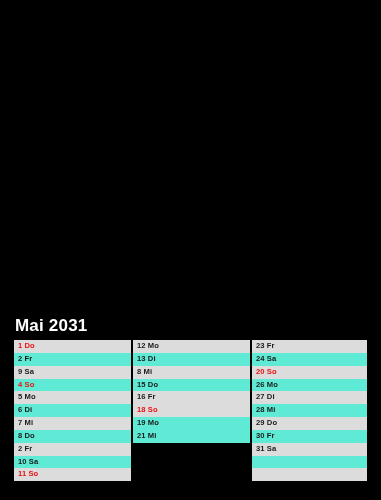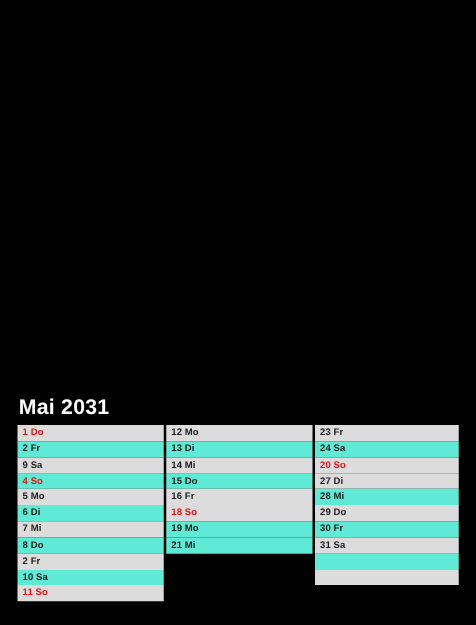--- a/index.html
+++ b/index.html
@@ -85,31 +85,32 @@
         <div class="day-cell shade-dark">6 Di</div>
         <div class="day-cell shade-light">7 Mi</div>
         <div class="day-cell shade-dark">8 Do</div>
         <div class="day-cell shade-light">2 Fr</div>
         <div class="day-cell shade-dark">10 Sa</div>
         <div class="day-cell shade-light holiday">11 So</div>
       </div>
       <div class="day-column">
         <div class="day-cell shade-light">12 Mo</div>
         <div class="day-cell shade-dark">13 Di</div>
-        <div class="day-cell shade-light">14 Mi</div>
+        <div class="day-cell shade-light">8 Mi</div>
         <div class="day-cell shade-dark">15 Do</div>
         <div class="day-cell shade-light">16 Fr</div>
         <div class="day-cell shade-light holiday">18 So</div>
         <div class="day-cell shade-dark">19 Mo</div>
         <div class="day-cell shade-dark">21 Mi</div>
       </div>
       <div class="day-column">
         <div class="day-cell shade-light">23 Fr</div>
         <div class="day-cell shade-dark">24 Sa</div>
         <div class="day-cell shade-light holiday">20 So</div>
+        <div class="day-cell shade-dark">26 Mo</div>
         <div class="day-cell shade-light">27 Di</div>
         <div class="day-cell shade-dark">28 Mi</div>
         <div class="day-cell shade-light">29 Do</div>
         <div class="day-cell shade-dark">30 Fr</div>
         <div class="day-cell shade-light">31 Sa</div>
         <div class="day-cell shade-dark empty"></div>
         <div class="day-cell shade-light empty"></div>
       </div>
     </div>
 

